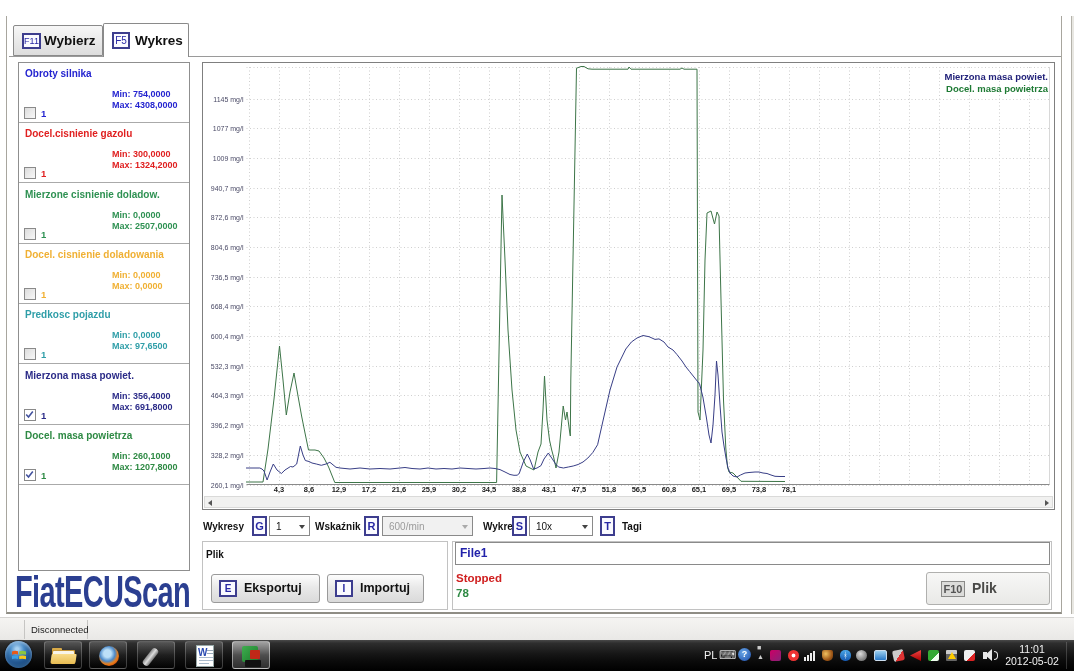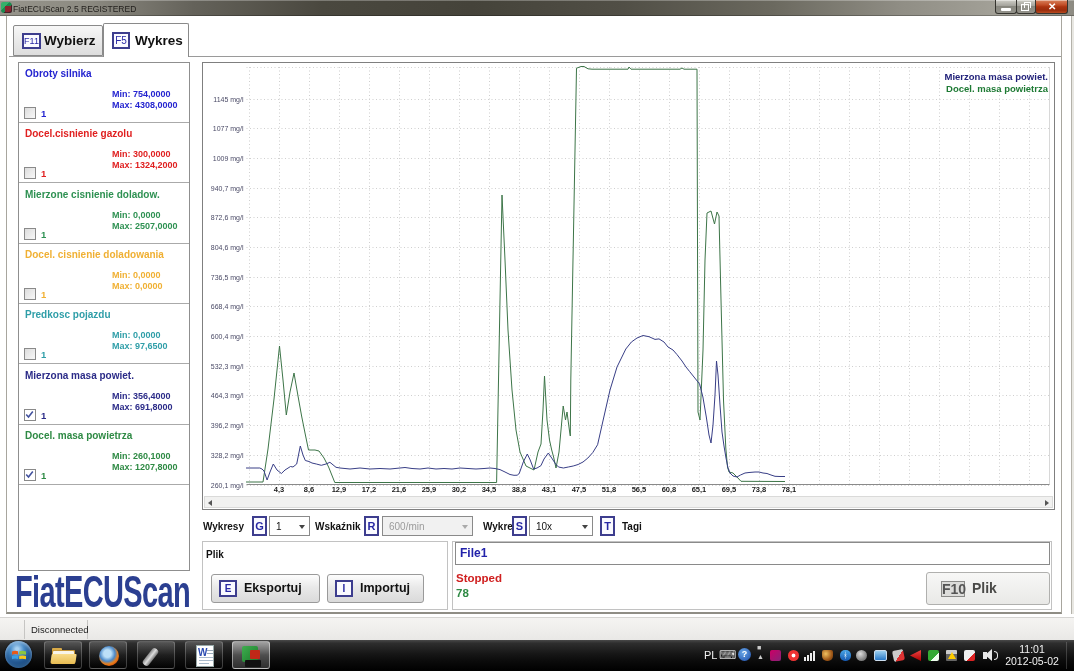--- a/index.html
+++ b/index.html
@@ -84,21 +84,21 @@
 .btn .bk { position:absolute; left:7px; top:5px; width:18px; height:17px; border:2px solid #3d3d8e;
   background:#fafaff; color:#2828a4; font-weight:bold; font-size:10px; text-align:center; line-height:13px; }
 .btn .bt { position:absolute; left:32px; top:6px; font-weight:bold; font-size:12.5px; color:#111; }
 
 #file1 { position:absolute; left:455px; top:542px; width:595px; height:23px; border:1px solid #8a8a8a;
   background:#fff; }
 #file1 span { position:absolute; left:4px; top:3px; color:#2222aa; font-weight:bold; font-size:12px; }
 #startbtn { position:absolute; left:926px; top:572px; width:124px; height:33px;
   background:linear-gradient(180deg,#f7f7f6,#e9e9e7); border:1px solid #b0b0ae; border-radius:3px; }
 #startbtn .fk { position:absolute; left:14px; top:8px; width:24px; height:16px; background:#dcdcda;
-  border:1px solid #8a8a88; color:#555; font-size:14px; font-weight:bold; text-align:center; line-height:14px; }
+  border:1px solid #8a8a88; color:#555; font-size:11px; font-weight:bold; text-align:center; line-height:14px; }
 #startbtn .sl { position:absolute; left:45px; top:7px; font-size:14px; font-weight:bold; color:#4a4a48; }
 
 #logo { position:absolute; left:15px; top:566px; font-size:45px; font-weight:bold; color:#2b3f91;
   letter-spacing:-1px; transform:scaleX(.645); transform-origin:left top; white-space:nowrap; }
 
 
 #sbar { position:absolute; left:0; top:617px; width:1074px; height:23px;
   background:linear-gradient(180deg,#f5f4f2,#e9e8e6); border-top:1px solid #d5d4d2; }
 #sbar .sep { position:absolute; top:2px; width:1px; height:19px; background:#c6c5c3; }
 #sbar span { position:absolute; left:31px; top:6px; font-size:9.5px; color:#1a1a1a; }
@@ -112,36 +112,20 @@
 #orb svg { position:absolute; left:6px; top:6px; }
 .tbtn { position:absolute; top:1px; width:38px; height:28px; border:1px solid rgba(255,255,255,.22);
   border-radius:3px; background:linear-gradient(180deg,rgba(255,255,255,.18),rgba(255,255,255,.05) 50%,rgba(0,0,0,.12)); }
 .tbtn.hi { background:linear-gradient(180deg,rgba(255,255,255,.55),rgba(255,255,255,.25) 50%,rgba(150,150,150,.3)); border-color:rgba(255,255,255,.45); }
 .ti { position:absolute; width:11px; height:11px; display:block; }
 .trtxt { position:absolute; color:#f2f2f2; font-size:11px; }
 </style></head>
 <body>
 <div id="scr">
 
-  <div id="tbar">
-    <div id="tico">
-        <i></i>
-      </div>
-    <div id="ttext">FiatECUScan 2.5 REGISTERED</div>
-    <div class="wbtn" id="bmin">
-        <b></b>
-      </div>
-    <div class="wbtn" id="bmax">
-        <u></u>
-        <b></b>
-      </div>
-    <div class="wbtn" id="bclose">
-        <b>✕</b>
-      </div>
-  </div>
 
   <div id="win">
     <div id="pane"></div>
     <div class="tab" id="tab1">
         <span>Wybierz</span>
         <div class="fkey">F11</div>
       </div>
     <div class="tab" id="tab2">
         <span>Wykres</span>
         <div class="fkey">F5</div>

